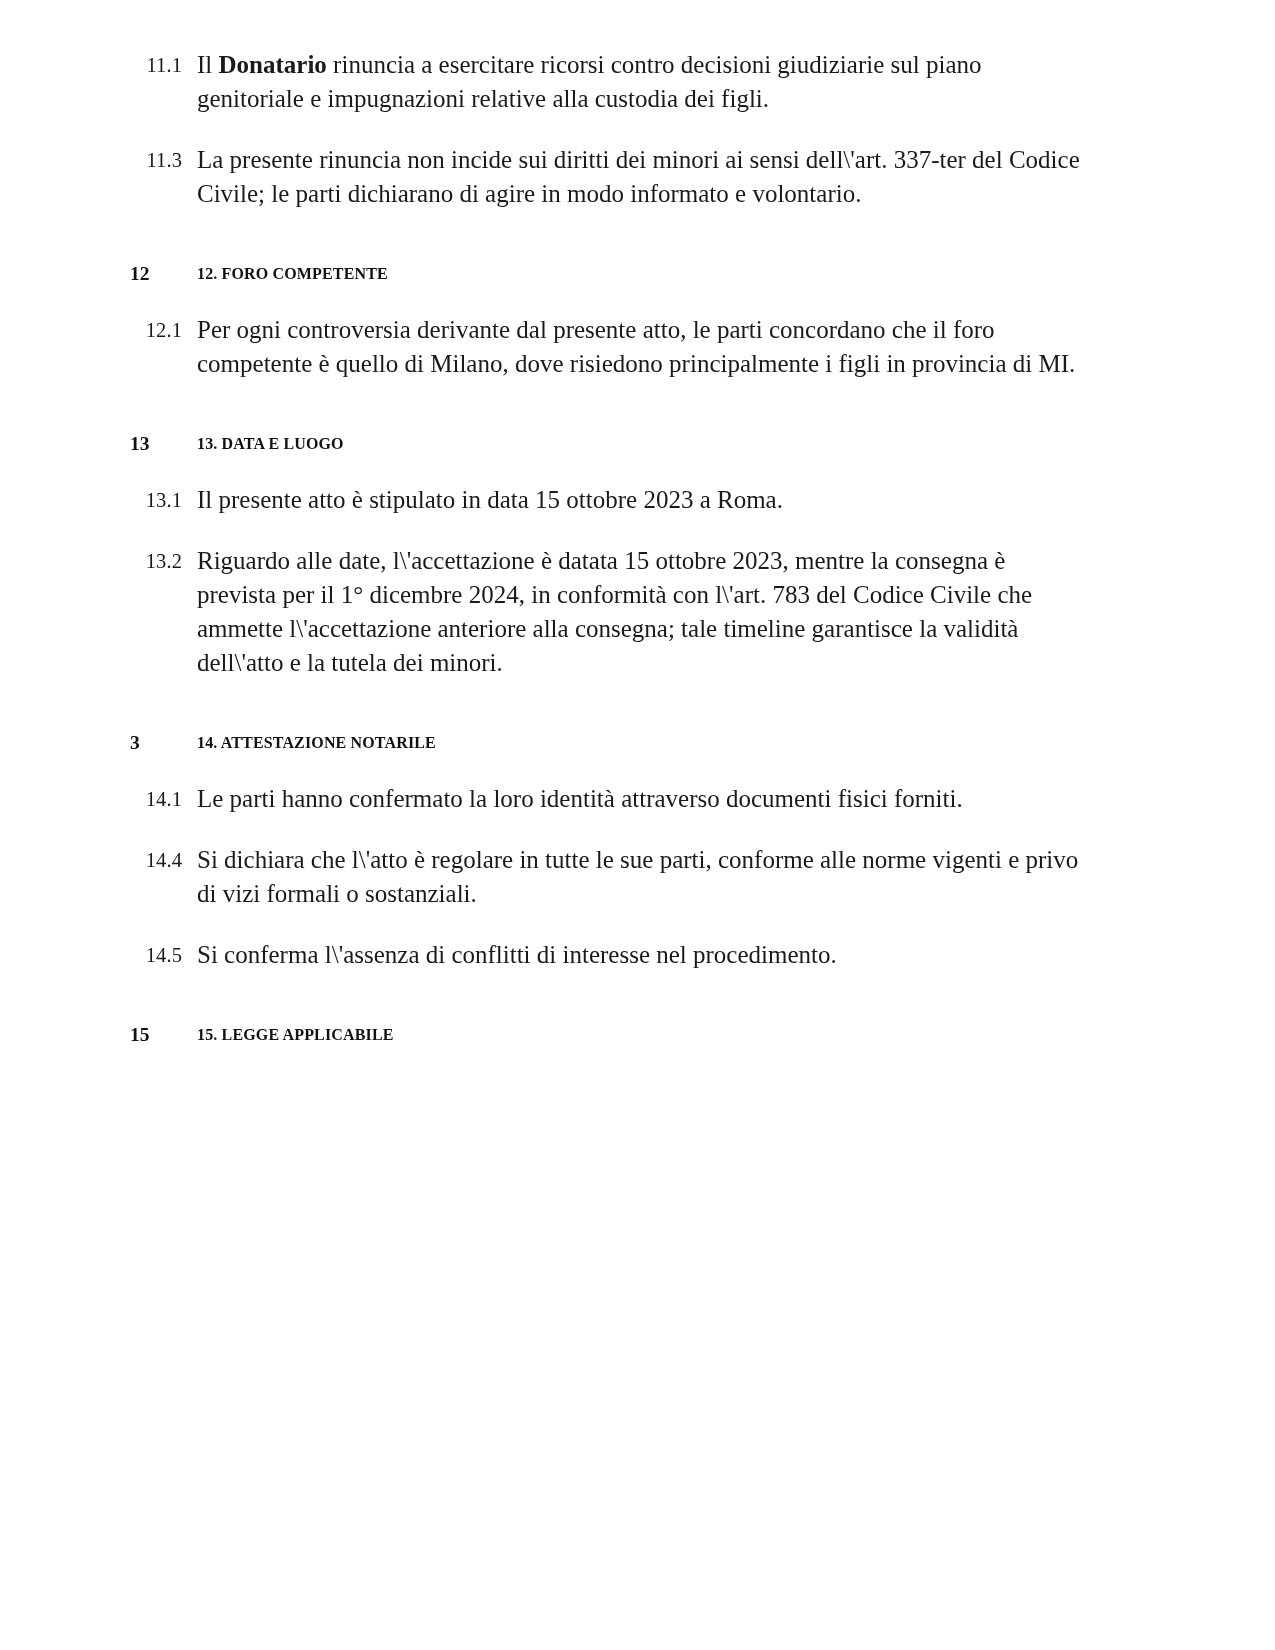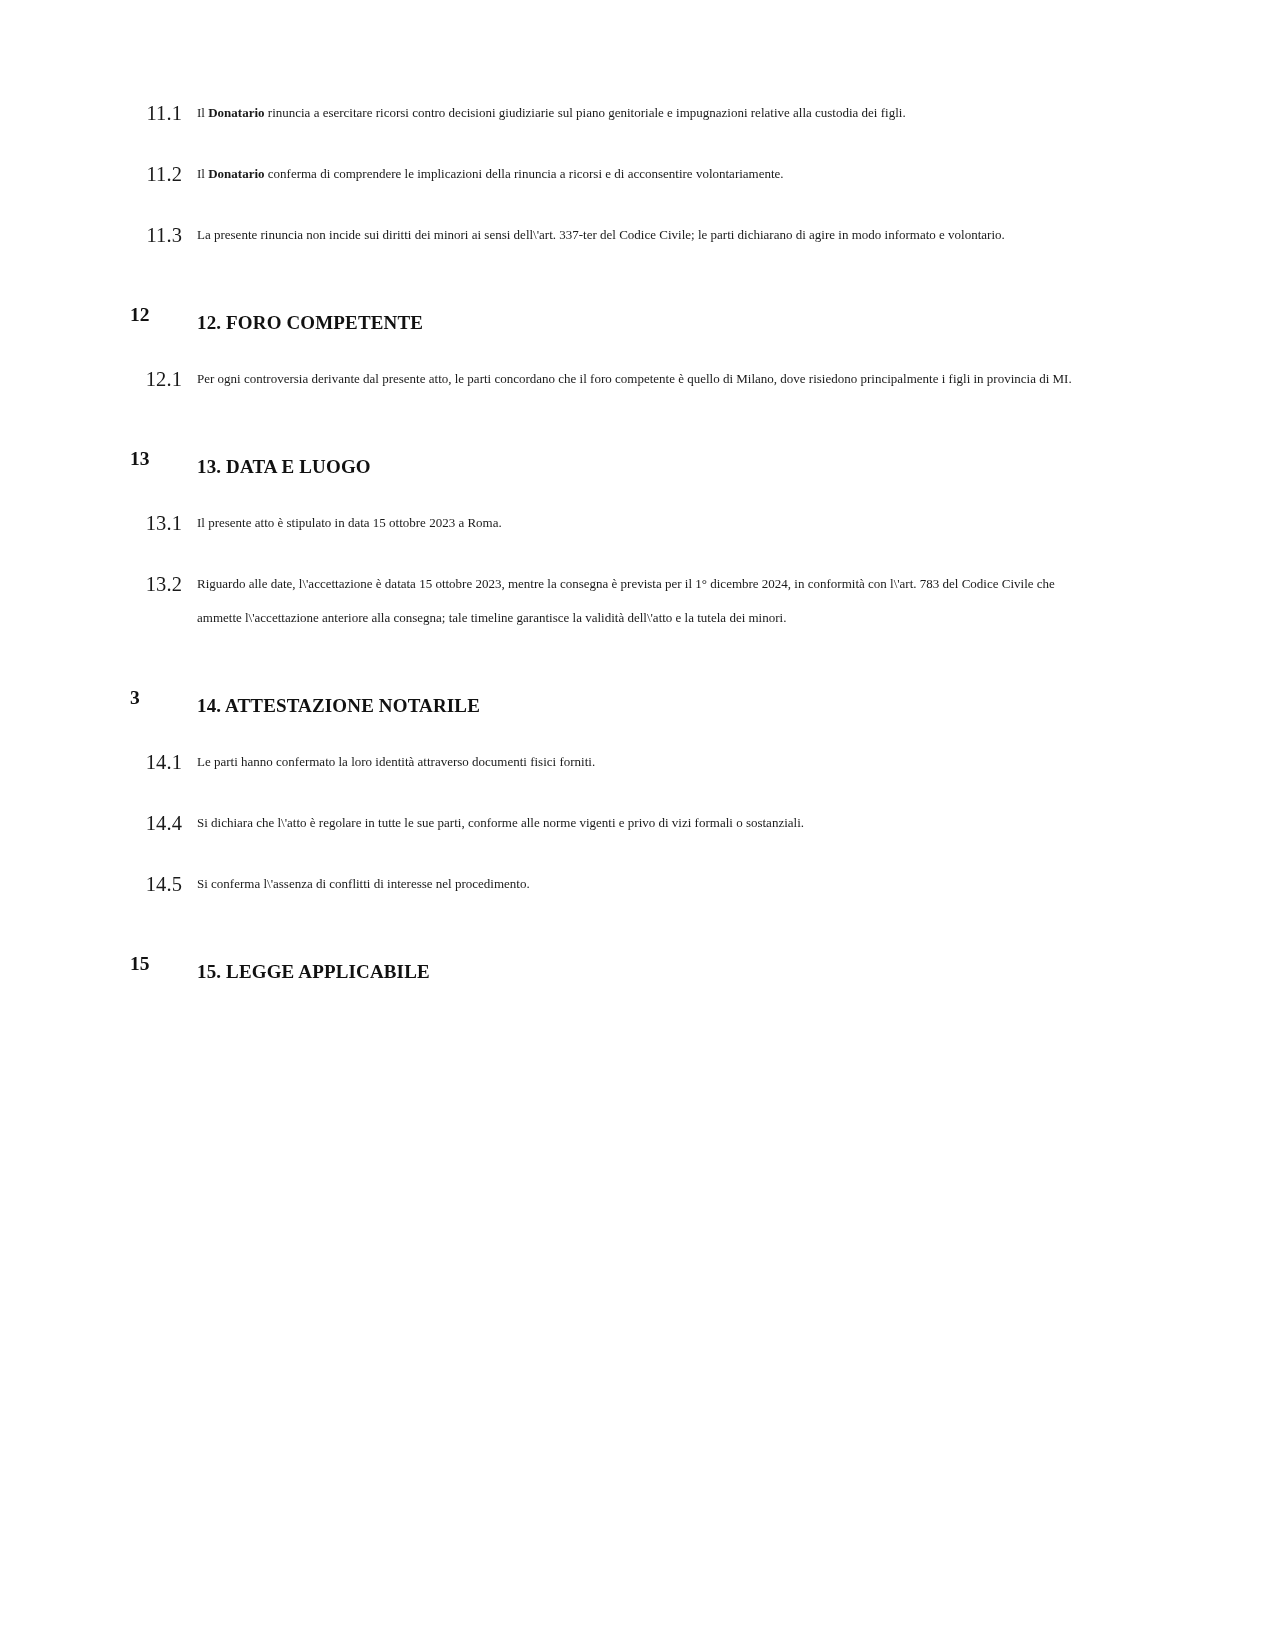--- a/index.html
+++ b/index.html
@@ -12,21 +12,21 @@
     height: 1650px;
     font-family: "Liberation Serif", "DejaVu Serif", serif;
     color: #1a1a1a;
     -webkit-font-smoothing: antialiased;
   }
   .page {
     position: relative;
     width: 1250px;
     height: 1650px;
     box-sizing: border-box;
-    padding: 96px 150px 96px 130px;
+    padding: 48px 150px 96px 130px;
     background: #ffffff;
   }
   .doc-body {
     width: 950px;
   }
 
   
   .clause {
     display: flex;
     align-items: flex-start;
@@ -38,21 +38,21 @@
     text-align: right;
     font-size: 20.5px;
     line-height: 34px;
     color: #1a1a1a;
     white-space: nowrap;
     letter-spacing: 0.1px;
   }
   .clause-text {
     flex: 1 1 auto;
     padding-left: 15px;
-    font-size: 13px;
+    font-size: 25px;
     line-height: 34px;
     color: #1a1a1a;
     text-align: left;
     hyphens: none;
   }
   .clause-text b {
     font-weight: 700;
   }
 
   
@@ -65,43 +65,38 @@
     flex: 0 0 52px;
     width: 52px;
     font-size: 19.5px;
     line-height: 30px;
     font-weight: 700;
     color: #111111;
   }
   .heading-title {
     flex: 1 1 auto;
     padding-left: 15px;
-    font-size: 19px;
+    font-size: 16px;
     line-height: 30px;
     font-weight: 700;
     color: #111111;
     letter-spacing: 0.15px;
-    margin-top: 8px;
   }
 
   
   .gap-before-heading { margin-top: 48px; }
 </style>
 </head>
 <body>
 
 <div class="page">
   <div class="doc-body" id="doc-body">
       <div class="clause">
         <div class="clause-num">11.1</div>
         <div class="clause-text"><span>Il </span><b>Donatario</b><span> rinuncia a esercitare ricorsi contro decisioni giudiziarie sul piano genitoriale e impugnazioni relative alla custodia dei figli.</span></div>
-      </div>
-      <div class="clause">
-        <div class="clause-num">11.2</div>
-        <div class="clause-text"><span>Il </span><b>Donatario</b><span> conferma di comprendere le implicazioni della rinuncia a ricorsi e di acconsentire volontariamente.</span></div>
       </div>
       <div class="clause">
         <div class="clause-num">11.3</div>
         <div class="clause-text"><span>La presente rinuncia non incide sui diritti dei minori ai sensi dell\'art. 337-ter del Codice Civile; le parti dichiarano di agire in modo informato e volontario.</span></div>
       </div>
       <div class="heading gap-before-heading">
         <div class="heading-num">12</div>
         <div class="heading-title">12. FORO COMPETENTE</div>
       </div>
       <div class="clause">

